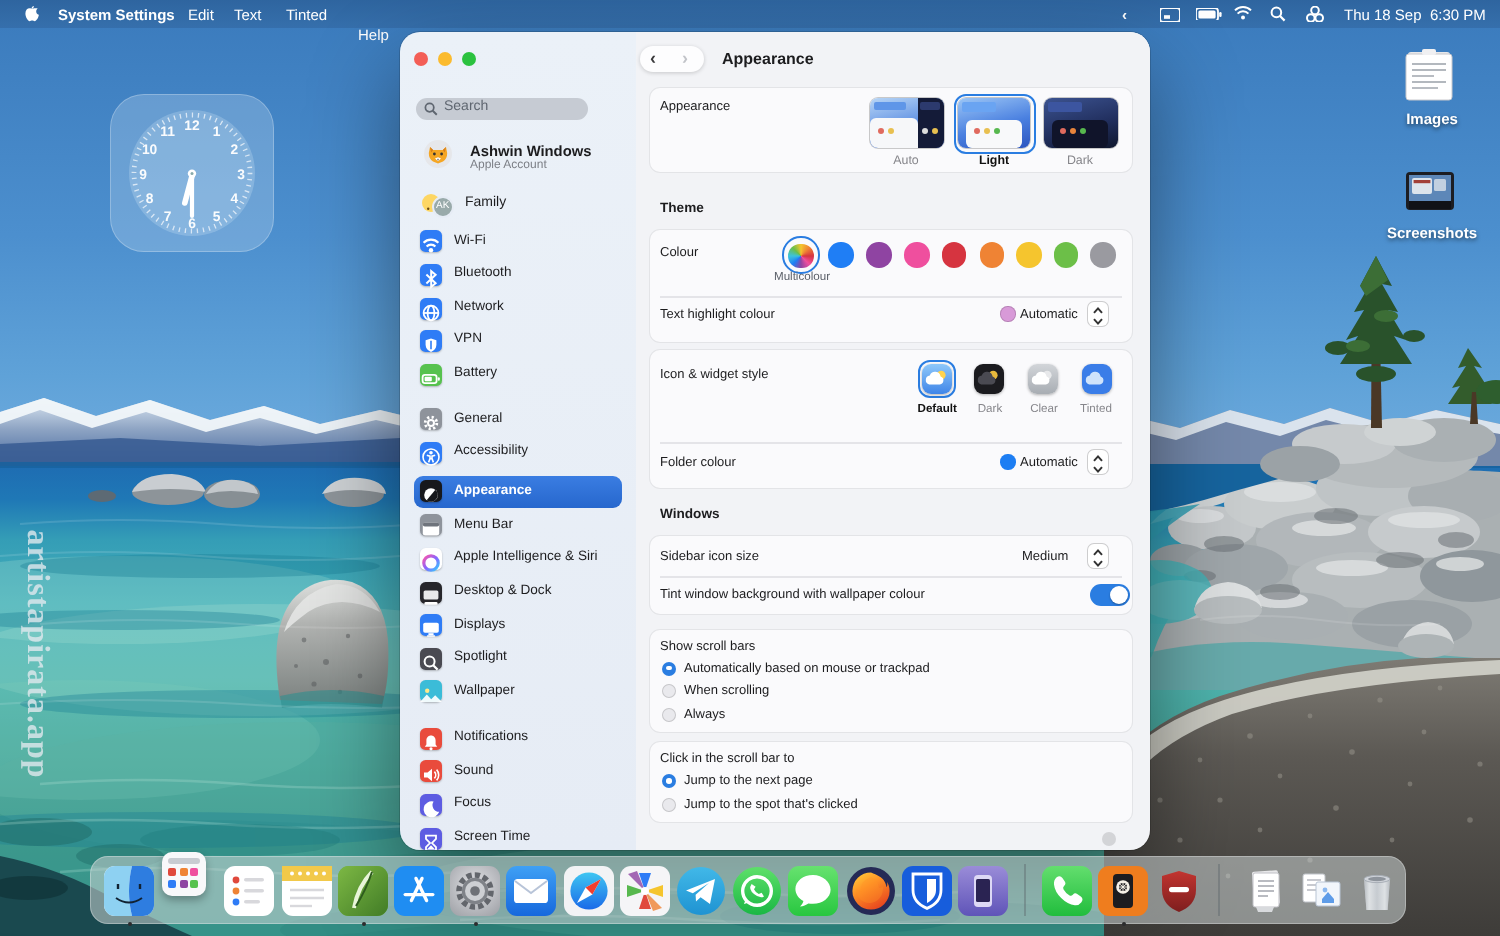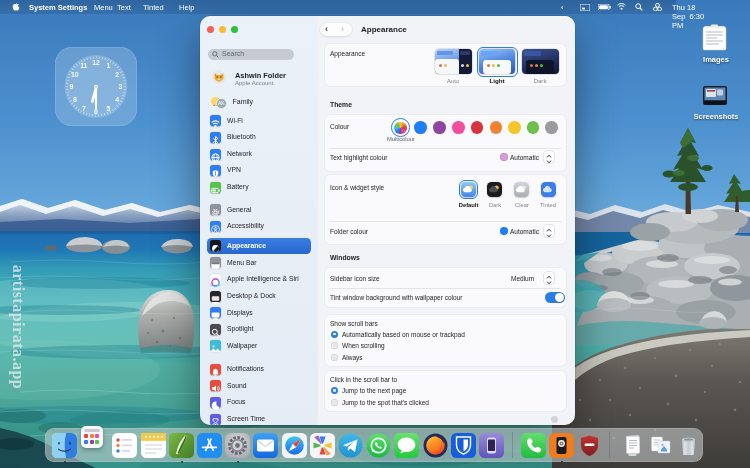--- a/index.html
+++ b/index.html
@@ -204,29 +204,29 @@
 <path d="M240,446 Q300,442 360,446 T480,446"></path>
 <path d="M230,460 Q290,456 350,460 T470,460"></path>
 </g>
 <g fill="#1e7a7a" opacity=".35">
 <ellipse cx="250" cy="452" rx="40" ry="8"></ellipse>
 <ellipse cx="420" cy="458" rx="60" ry="9"></ellipse>
 <ellipse cx="120" cy="420" rx="50" ry="8"></ellipse>
 </g>
 </svg>
 
-<div class="st" style="left:0;top:0;width:676px;height:14px;background:linear-gradient(180deg,rgba(46,100,158,.96),rgba(53,110,170,.9));color:#fff;font-size:7.5px">
+<div class="st" style="left:0;top:0;width:750px;height:14px;background:linear-gradient(180deg,rgba(46,100,158,.96),rgba(53,110,170,.9));color:#fff;font-size:7.5px">
   <svg class="st" style="left:11px;top:2.5px" width="9" height="9" viewBox="0 0 9 9">
         <path fill="#fff" d="M6.4,1.1c-.5,0-1,.3-1.3.3S4.3,1.1,3.8,1.1C2.7,1.1,1.7,2,1.7,3.7c0,1.9,1.4,3.9,2.1,3.9.4,0,.8-.3,1.3-.3s.8.3,1.3.3c.7,0,2-1.9,2-3.2-.9-.4-1.3-1-1.3-1.7,0-.6.3-1.1.8-1.4C7.5,1.2,7,1.1,6.4,1.1ZM5.9,0c-.6.1-1.2.7-1.1,1.4.6,0,1.2-.6,1.1-1.4Z"></path>
       </svg>
   <span class="st" style="left:29px;top:3px;font-weight:bold">System Settings</span>
-  <span class="st" style="left:94px;top:3px">Menu</span>
+  <span class="st" style="left:94px;top:3px">Edit</span>
   <span class="st" style="left:117px;top:3px">Text</span>
   <span class="st" style="left:143px;top:3px">Tinted</span>
-  <span class="st" style="left:179px;top:3px">Help</span>
+  <span class="st" style="left:179px;top:13px">Help</span>
   <span class="st" style="left:561px;top:2.6px;font-weight:bold">‹</span>
   <svg class="st" style="left:580px;top:3.5px" width="10" height="7" viewBox="0 0 10 7">
         <rect x="0" y="0" width="10" height="7" rx="1.5" fill="none" stroke="#fff" stroke-width="1"></rect>
         <rect x="2" y="3.6" width="3" height="1.8" fill="#fff"></rect>
       </svg>
   <svg class="st" style="left:598px;top:3.8px" width="13" height="6.5" viewBox="0 0 13 6.5">
         <rect x="0" y="0" width="11" height="6.5" rx="1.6" fill="none" stroke="#fff" stroke-width=".9"></rect>
         <rect x="1.2" y="1.2" width="8.6" height="4.1" rx=".8" fill="#fff"></rect>
         <rect x="11.6" y="2" width="1.2" height="2.5" rx=".6" fill="#fff"></rect>
       </svg>
@@ -319,21 +319,21 @@
     </div>
 
     <div class="st" style="left:12px;top:54px;width:14px;height:14px;border-radius:50%;background:#e6e7ea;overflow:hidden"><svg width="14" height="14" viewBox="0 0 14 14">
             <path d="M3,3.5 L4.6,5 L9.4,5 L11,3.5 L11.6,6.5 Q11.6,9.5 9.5,10.8 L7,11.8 L4.5,10.8 Q2.4,9.5 2.4,6.5 Z" fill="#f5a623"></path>
             <path d="M3,3.5 L4.6,5 L3.6,6.2 Z M11,3.5 L9.4,5 L10.4,6.2 Z" fill="#d87f1b"></path>
             <path d="M5.5,9.2 L7,10.6 L8.5,9.2 L7,8.6 Z" fill="#fff"></path>
             <circle cx="5.2" cy="7" r=".7" fill="#333"></circle>
             <circle cx="8.8" cy="7" r=".7" fill="#333"></circle>
             <path d="M7,9.4 L7,10.2" stroke="#333" stroke-width=".5"></path>
           </svg></div>
-    <div class="st" style="left:35px;top:55px;font-size:7.4px;font-weight:bold;color:#1c1c1e">Ashwin Folder</div>
+    <div class="st" style="left:35px;top:55px;font-size:7.4px;font-weight:bold;color:#1c1c1e">Ashwin Windows</div>
     <div class="st" style="left:35px;top:64px;font-size:6px;color:#7c7f86">Apple Account</div>
     <div class="st" style="left:11px;top:80.5px;width:9px;height:9px;border-radius:50%;background:#fdd663;overflow:hidden"><svg width="9" height="9" viewBox="0 0 9 9">
             <circle cx="3.1" cy="3.4" r=".6" fill="#6b4a12"></circle>
             <circle cx="5.9" cy="3.4" r=".6" fill="#6b4a12"></circle>
             <path d="M2.6,5.2 Q4.5,7.2 6.4,5.2 Z" fill="#6b4a12"></path>
           </svg></div>
     <div class="st" style="left:16px;top:81.5px;width:9px;height:9px;border-radius:50%;background:#9aa;overflow:hidden;border:.5px solid #e6ecf5">
           <span style="position:absolute;left:1px;top:1px;font-size:5px;color:#fff">AK</span>
         </div>
     <div class="st" style="left:32.5px;top:81.5px;font-size:7px;color:#1c1c1e">Family</div>

